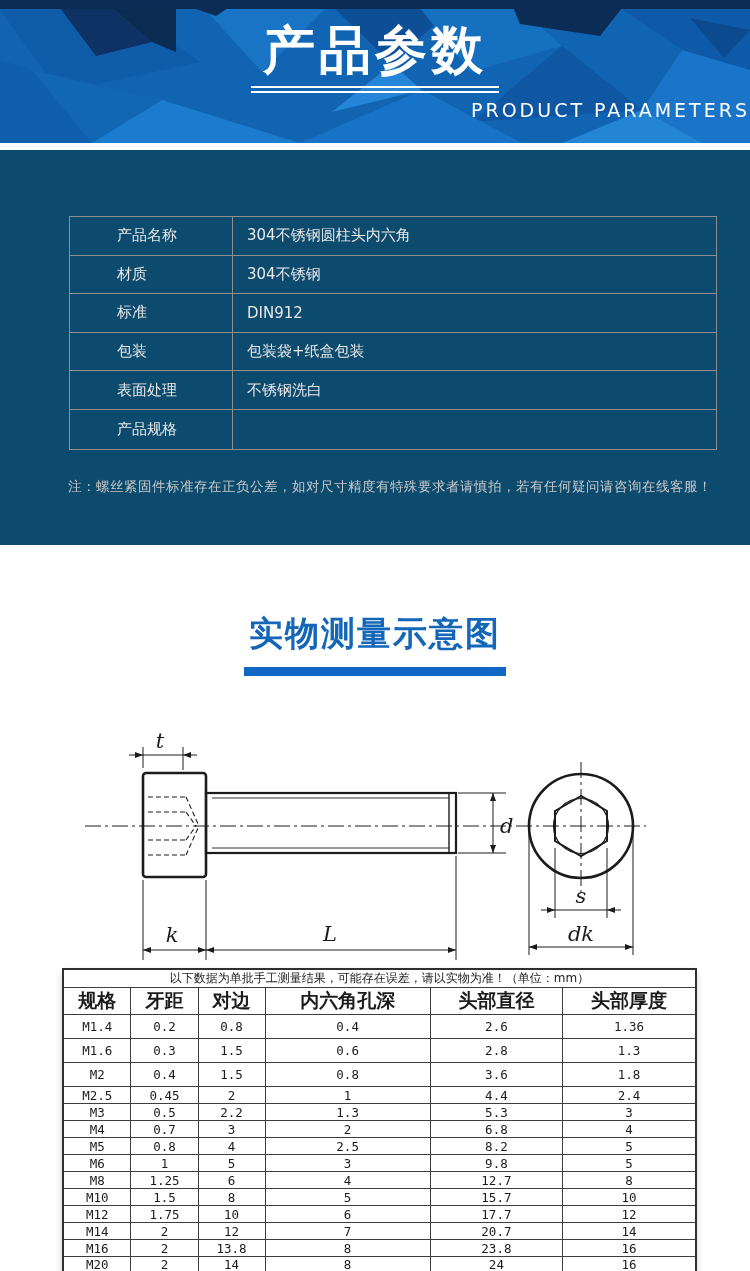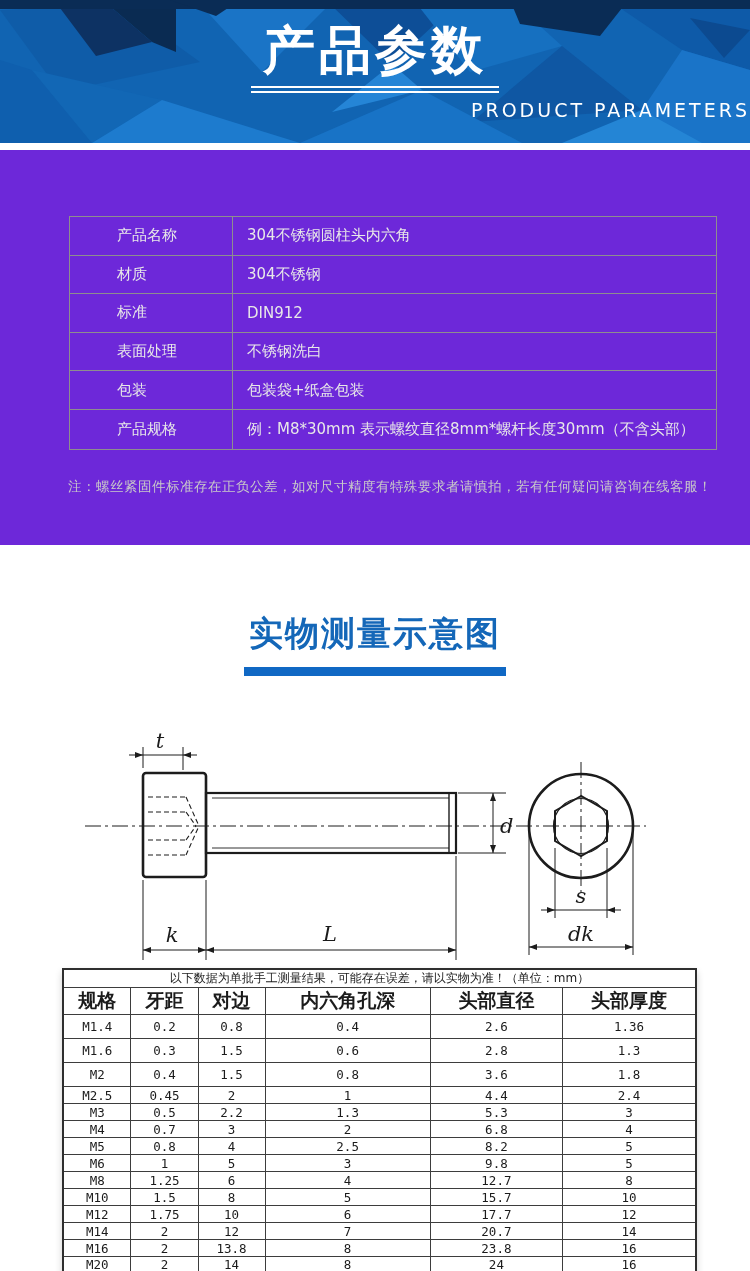--- a/index.html
+++ b/index.html
@@ -11,21 +11,21 @@
   .banner svg { position:absolute; inset:0; display:block; }
   .banner-content { position:relative; z-index:2; text-align:center; padding-top:27px; color:#fff; }
   .banner-title { font-size:52px; font-weight:bold; line-height:46px; letter-spacing:4px; }
   .banner-rule { width:248px; height:2px; background:#fff; margin:0 auto; }
   .banner-rule.r1 { margin-top:13px; }
   .banner-rule.r2 { margin-top:3px; }
   .banner-subtitle { margin-top:6px; font-size:19px; letter-spacing:3px; font-weight:400;text-align:right; }
   .white-gap { height:7px; background:#fff; }
 
   
-  .gray-section { width:750px; height:395px; background:#6d28d9; padding-top:66px; }
+  .gray-section { width:750px; height:395px; background:#0c4a6e; padding-top:66px; }
   .info-table { width:648px; margin-left:69px; border:1px solid #8e8e8e; }
   .info-row { display:flex; height:38.6px; border-bottom:1px solid #8e8e8e; }
   .info-row:last-child { border-bottom:none;text-align:right; }
   .info-label { width:163px; border-right:1px solid #8e8e8e; display:flex; align-items:center;
                 padding-left:47px; font-size:15px; color:#e8e8e8; }
   .info-value { flex:1; display:flex; align-items:center; padding-left:14px;
                 font-size:15px; color:#e8e8e8; }
   .gray-note { margin:28px 0 0 68px; font-size:13.5px; color:#c9c9c9; letter-spacing:0.5px; }
 
   
@@ -93,30 +93,29 @@
       </div>
       <div class="info-row">
         <div class="info-label">材质</div>
         <div class="info-value">304不锈钢</div>
       </div>
       <div class="info-row">
         <div class="info-label">标准</div>
         <div class="info-value">DIN912</div>
       </div>
       <div class="info-row">
+        <div class="info-label">包装</div>
+        <div class="info-value">包装袋+纸盒包装</div>
+      </div>
+      <div class="info-row">
         <div class="info-label">表面处理</div>
         <div class="info-value">不锈钢洗白</div>
       </div>
       <div class="info-row">
-        <div class="info-label">包装</div>
-        <div class="info-value">包装袋+纸盒包装</div>
-      </div>
-      <div class="info-row">
         <div class="info-label">产品规格</div>
-        <div class="info-value">例：M8*30mm 表示螺纹直径8mm*螺杆长度30mm（不含头部）</div>
       </div>
     </div>
   <div class="gray-note">注：螺丝紧固件标准存在正负公差，如对尺寸精度有特殊要求者请慎拍，若有任何疑问请咨询在线客服！</div>
 </div>
 
 <div class="measure-title">实物测量示意图</div>
 <div class="measure-bar"></div>
 
 <div class="diagram-wrap">
   <svg width="750" height="248" viewBox="0 0 750 248">

